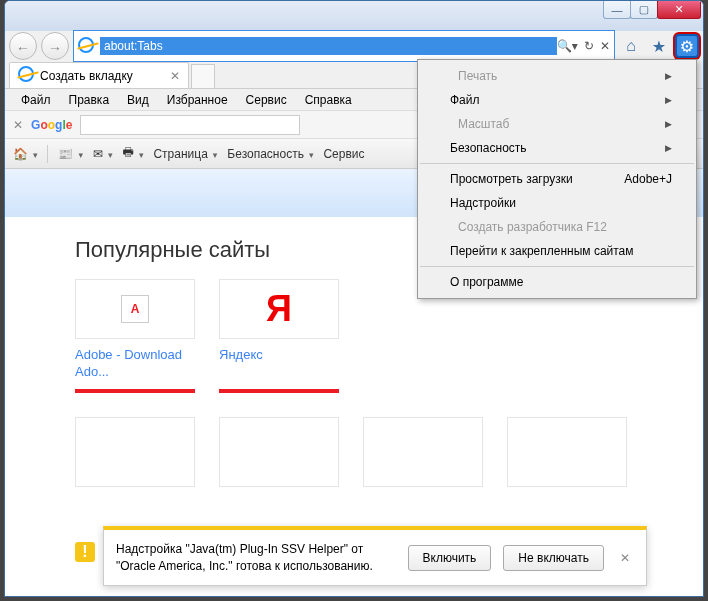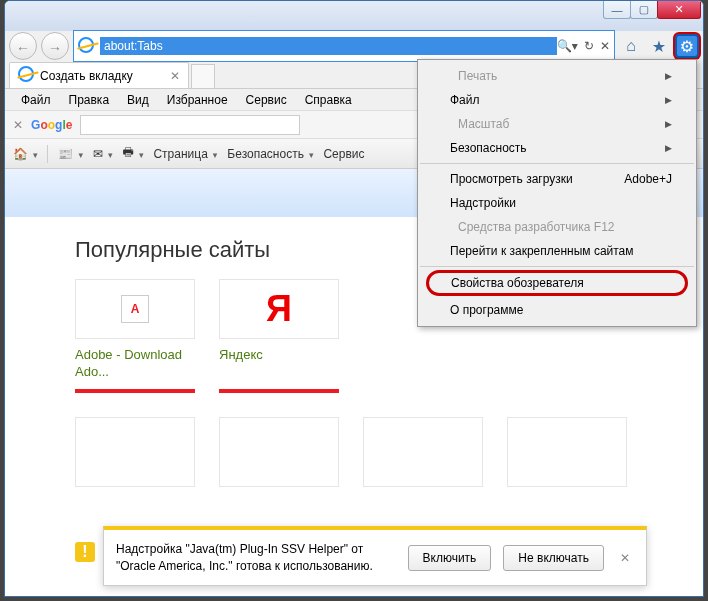--- a/index.html
+++ b/index.html
@@ -46,21 +46,21 @@
 .cmd-item { display: flex; align-items: center; gap: 3px; }
 .cmd-item .drop::after { content: "▾"; font-size: 9px; color: #666; margin-left: 2px; }
 
 
 .content { position: relative; background: #fff; height: calc(100% - 168px); overflow: hidden; }
 .bluebar { height: 48px; background: linear-gradient(#eaf3ff,#d0e4fb); }
 .pop-title { font-size: 22px; font-weight: 400; color: #333; padding: 20px 0 16px 70px; }
 .tiles { display: flex; gap: 24px; padding-left: 70px; }
 .tile { width: 120px; }
 .tile-box { width: 120px; height: 60px; border: 1px solid #e5e5e5; display: flex; align-items: center; justify-content: center; margin-bottom: 8px; }
-.tile-label { font-size: 13px; color: #4d7c0f; line-height: 1.3; height: 34px; overflow: hidden; }
+.tile-label { font-size: 13px; color: #3b82f6; line-height: 1.3; height: 34px; overflow: hidden; }
 .tile-bar { height: 4px; margin-top: 8px; }
 .adobe-bar { background: #ed1c24; } .ms-bar { background: #0078d7; } .ya-bar { background: #ed1c24; }
 .tiles.empty { margin-top: 24px; }
 .tiles.empty .tile-box { height: 70px; }
 
 
 .adobe { width: 28px; height: 28px; background: #fff; border: 1px solid #ccc; display: flex; align-items: center; justify-content: center; color: #ed1c24; font-weight: bold; font-size: 12px; }
 
 .ms { display: grid; grid-template: 12px 12px / 12px 12px; gap: 2px; }
 .ms div:nth-child(1){background:#f25022}.ms div:nth-child(2){background:#7fba00}.ms div:nth-child(3){background:#00a4ef}.ms div:nth-child(4){background:#ffb900}
@@ -221,25 +221,24 @@
       </div>
     <div class="gm-sep"></div>
     <div class="gm-item">
         <span>Просмотреть загрузки</span>
         <span>Adobe+J</span>
       </div>
     <div class="gm-item">
         <span>Надстройки</span>
       </div>
     <div class="gm-item disabled">
-        <span>Средства разработчика F12</span>
+        <span>Создать разработчика F12</span>
       </div>
     <div class="gm-item">
         <span>Перейти к закрепленным сайтам</span>
       </div>
     <div class="gm-sep"></div>
-    <div class="gm-highlight"><span>Свойства обозревателя</span></div>
     <div class="gm-item">
         <span>О программе</span>
       </div>
   </div>
 
 </div>
 
 </body></html>

